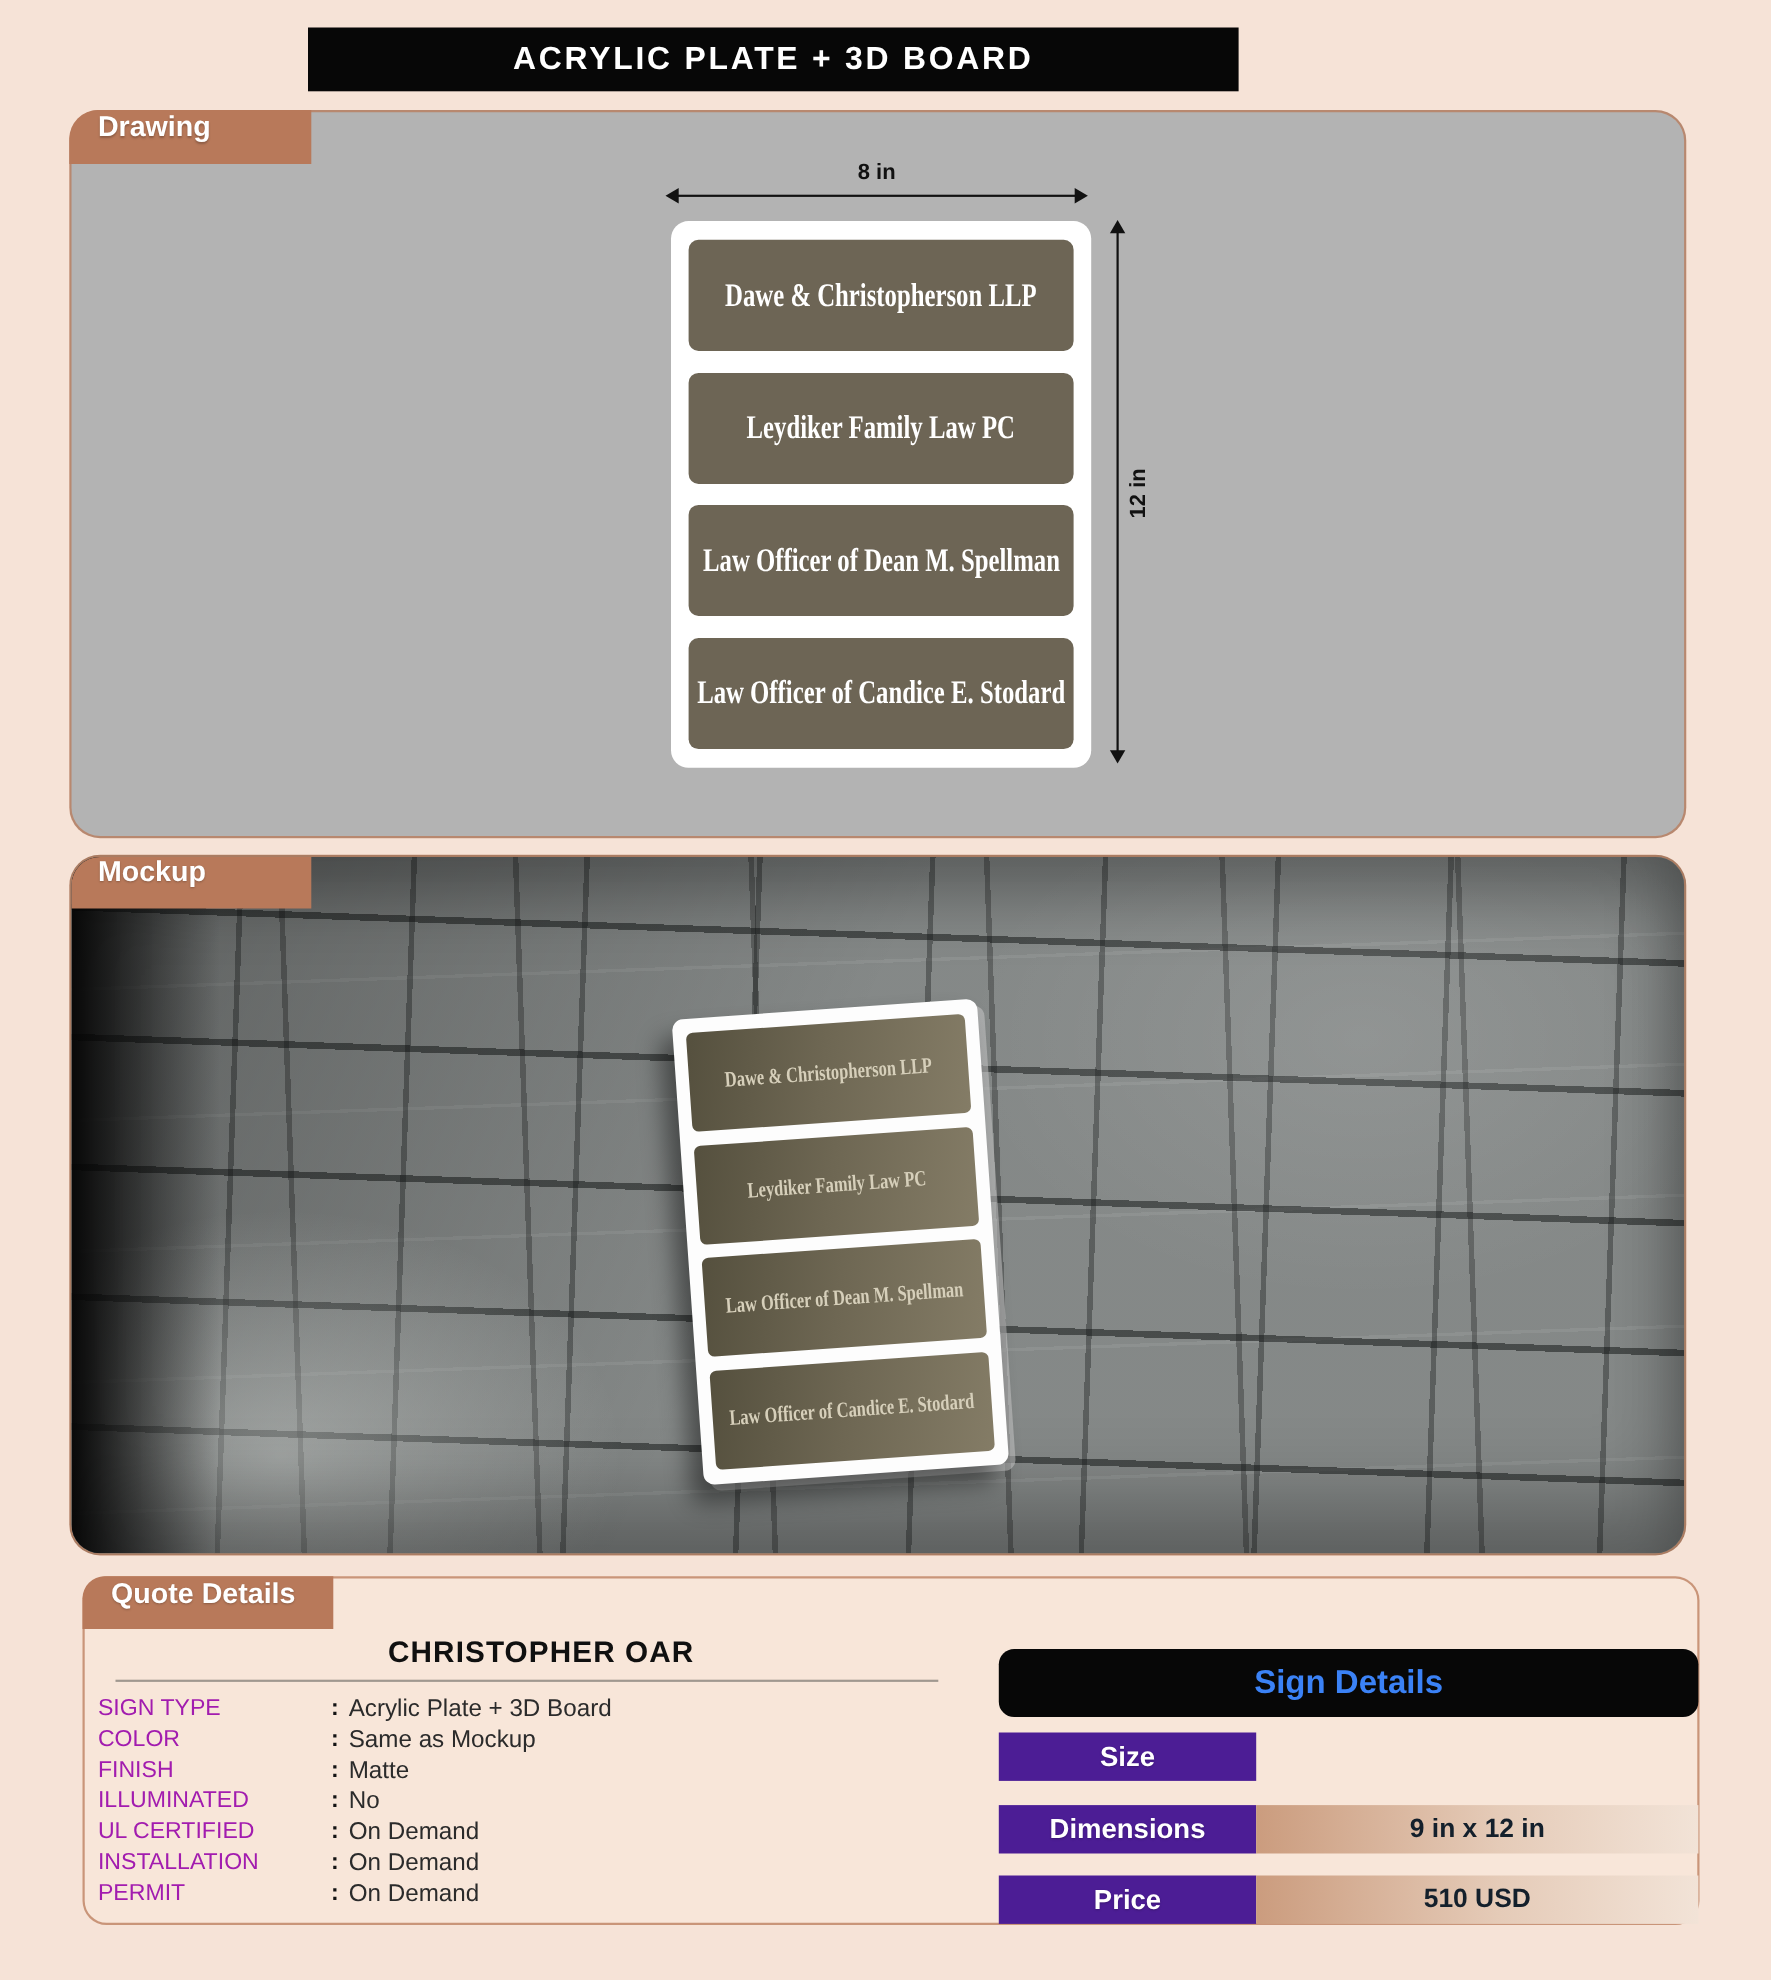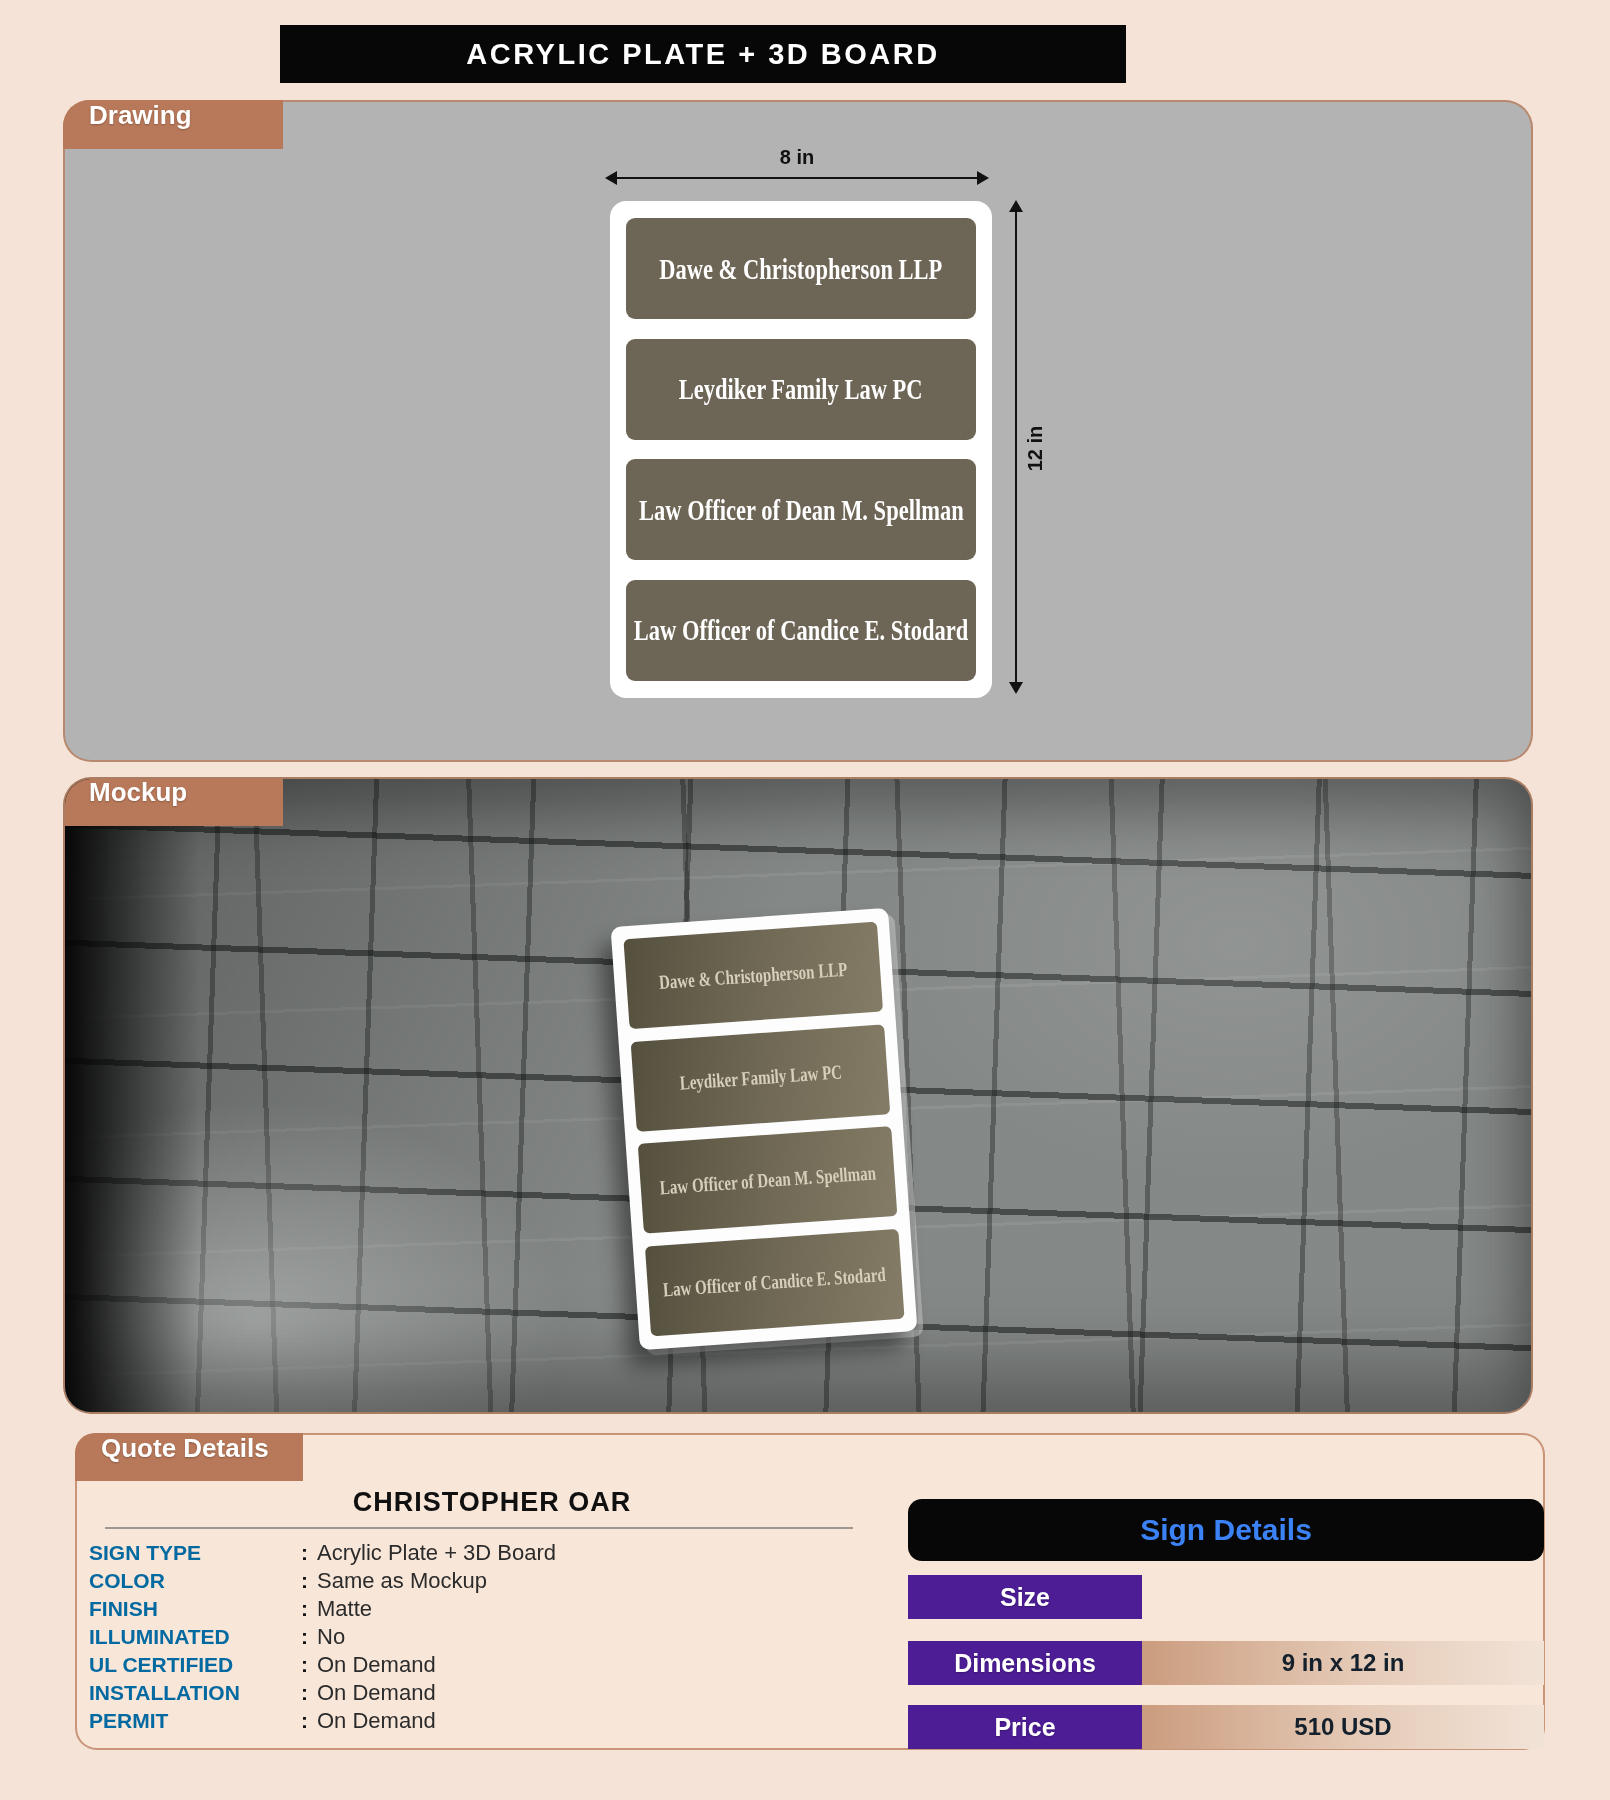--- a/index.html
+++ b/index.html
@@ -101,21 +101,21 @@
   
   .quote-panel{top:1433px;height:317px;background:#f8e6d9;border-radius:22px;margin-left:12px;}
   .quote-panel .tab{border-radius:20px 0 0 0;height:48px;}
   .customer-name{
     position:absolute;left:30px;top:52px;width:770px;text-align:center;
     font-size:27px;font-weight:800;color:#101010;letter-spacing:1px;
   }
   .name-rule{position:absolute;left:28px;top:92px;width:748px;height:2px;background:#a09890;}
   .fields{position:absolute;left:12px;top:104px;width:780px;}
   .field-row{display:flex;height:28px;align-items:center;}
-  .field-label{width:212px;font-size:21px;font-weight:700;color:#0369a1;}
+  .field-label{width:212px;font-size:21px;font-weight:400;color:#a21caf;}
   .field-colon{width:16px;font-size:21px;font-weight:800;color:#131313;}
   .field-value{font-size:22px;font-weight:400;color:#2b2b2b;}
   .sign-details-header{
     position:absolute;left:831px;top:64px;width:636px;height:62px;
     background:#070707;border-radius:14px;display:flex;align-items:center;justify-content:center;
   }
   .sign-details-header span{color:#3b82f6;font-size:30px;font-weight:800;}
   .sd-row{position:absolute;left:831px;width:636px;height:44px;display:flex;}
   .sd-row-1{top:140px;} .sd-row-2{top:206px;} .sd-row-3{top:270px;}
   .sd-key{

